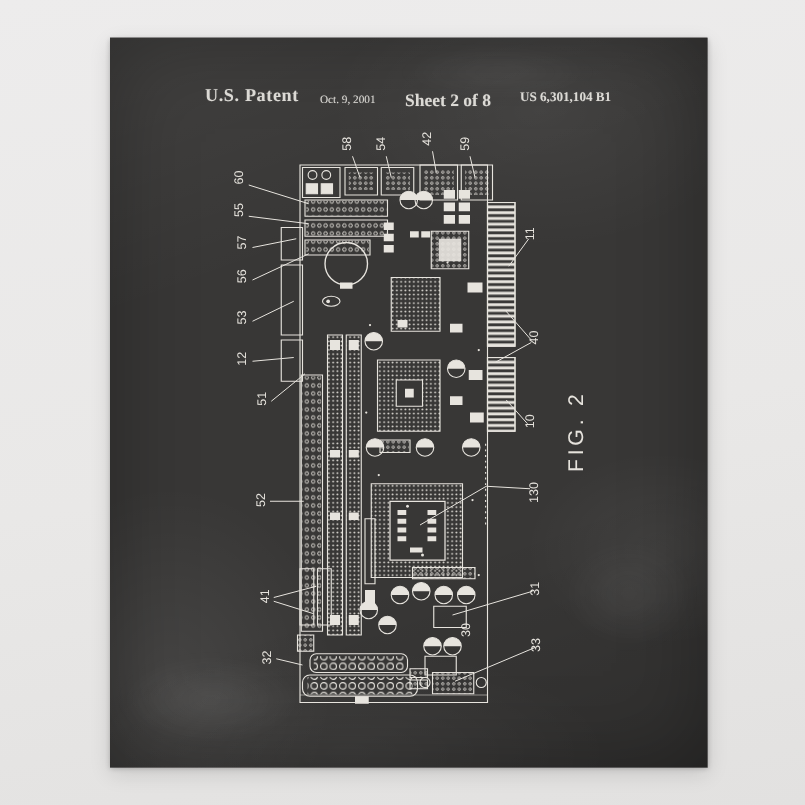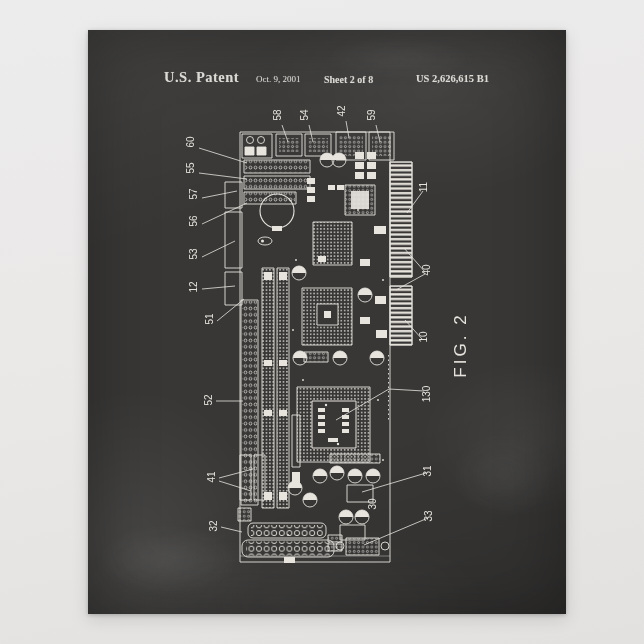--- a/index.html
+++ b/index.html
@@ -19,40 +19,40 @@
       linear-gradient(160deg, rgba(255,255,255,0.05) 0%, transparent 30%, transparent 68%, rgba(0,0,0,0.16) 100%);
     box-shadow:0 1px 4px rgba(0,0,0,.22), 0 5px 16px rgba(0,0,0,.12), inset 0 0 70px rgba(0,0,0,.30);
   }
   .smudge{position:absolute;border-radius:50%;filter:blur(6px);pointer-events:none;}
   .smudge.a{left:6px;top:495px;width:150px;height:70px;background:radial-gradient(ellipse at center, rgba(255,255,255,.07), transparent 70%);}
   .smudge.b{left:360px;top:400px;width:110px;height:90px;background:radial-gradient(ellipse at center, rgba(255,255,255,.05), transparent 70%);}
   .smudge.c{left:230px;top:8px;width:160px;height:40px;background:radial-gradient(ellipse at center, rgba(255,255,255,.05), transparent 70%);}
   .hdr span{position:absolute;color:#dcdad5;white-space:nowrap;text-shadow:0 0 1px rgba(255,255,255,.25);}
   .hdr .title{left:76px;top:39px;font-size:14.5px;font-weight:bold;letter-spacing:.5px;}
   .hdr .date{left:168px;top:44px;font-size:9px;font-weight:normal;}
-  .hdr .sheet{left:236px;top:44px;font-size:10px;font-weight:bold;}
+  .hdr .sheet{left:236px;top:44px;font-size:14px;font-weight:bold;}
   .hdr .patnum{left:328px;top:42.5px;font-size:10.5px;font-weight:bold;}
   svg.fig{position:absolute;left:0;top:0;}
   svg.fig *{vector-effect:non-scaling-stroke;}
   svg text{fill:#e6e3dd;font-family:"Liberation Sans",sans-serif;font-size:10px;}
   svg .cap-t{font-size:17px;letter-spacing:3px;font-family:"Liberation Sans",sans-serif;}
 </style>
 </head>
 <body>
 
 <div class="poster">
   <div class="smudge a"></div>
   <div class="smudge b"></div>
   <div class="smudge c"></div>
 
   <div class="hdr">
     <span class="title">U.S. Patent</span>
     <span class="date">Oct. 9, 2001</span>
     <span class="sheet">Sheet 2 of 8</span>
-    <span class="patnum">US 2,626,615 B1</span>
+    <span class="patnum">US 6,301,104 B1</span>
   </div>
 
   <svg class="fig" width="478" height="584" viewBox="0 0 478 584" stroke="#e7e4de" fill="none" stroke-width="0.9">
     <defs>
       <pattern id="pDots" width="3.4" height="3.4" patternUnits="userSpaceOnUse">
         <circle cx="1.7" cy="1.7" r="0.75" fill="#e7e4de" stroke="none"></circle>
       </pattern>
       <pattern id="pHoles" width="5" height="6.4" patternUnits="userSpaceOnUse">
         <circle cx="2.5" cy="3.2" r="1.4" fill="none" stroke="#e7e4de" stroke-width="0.7"></circle>
       </pattern>

